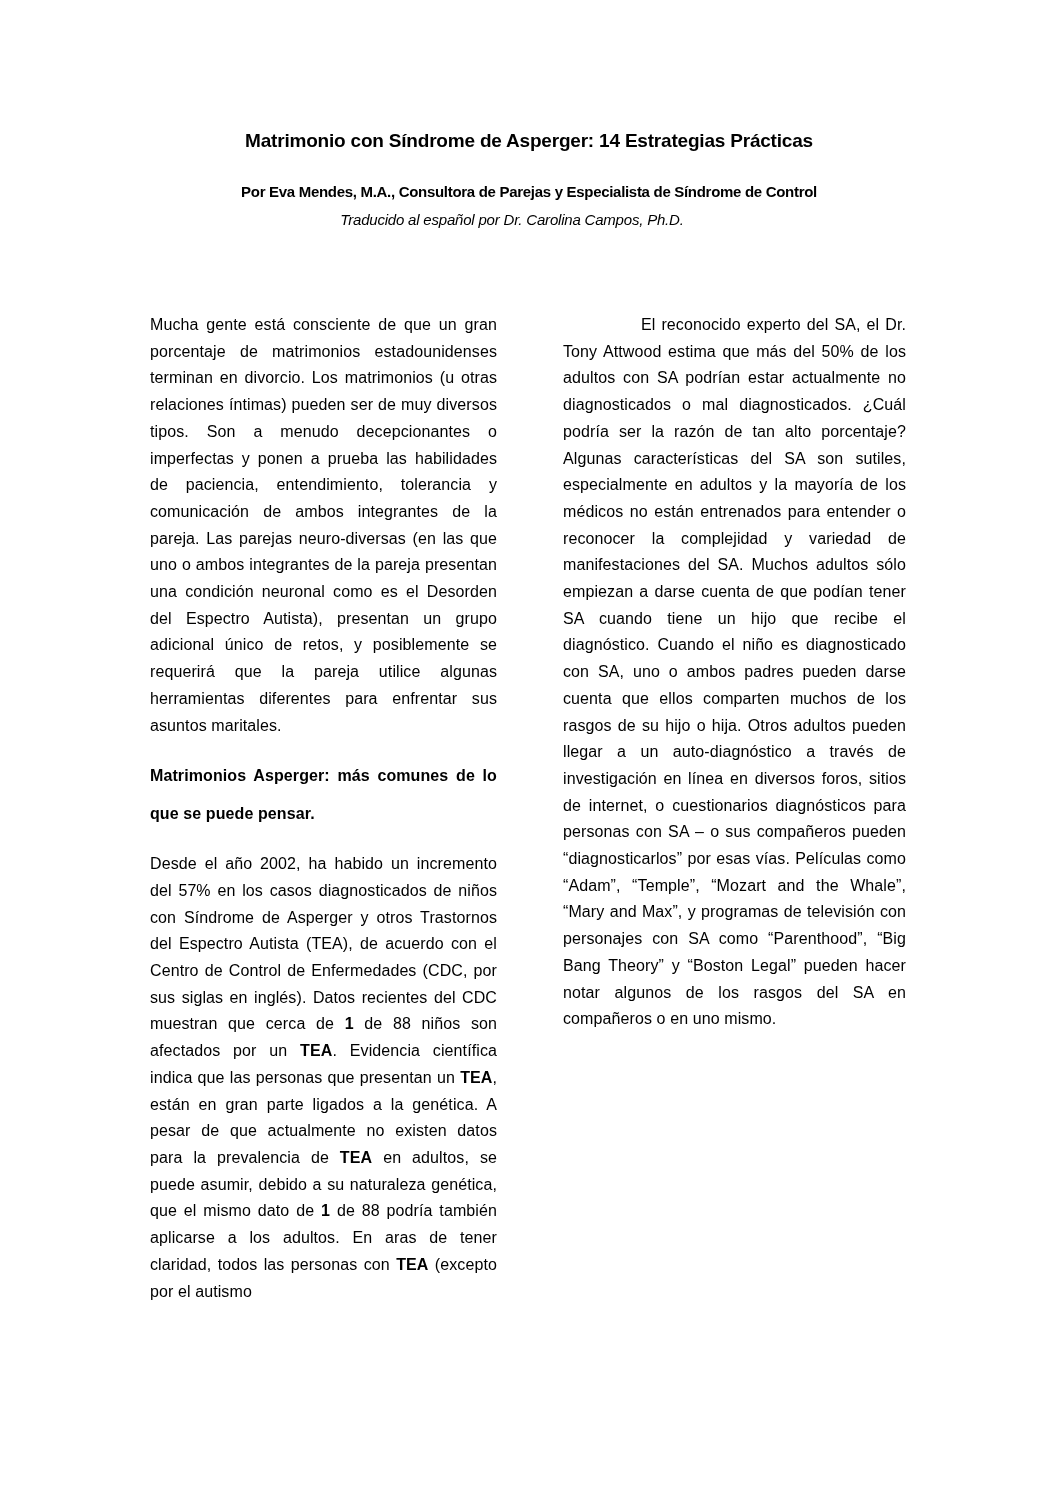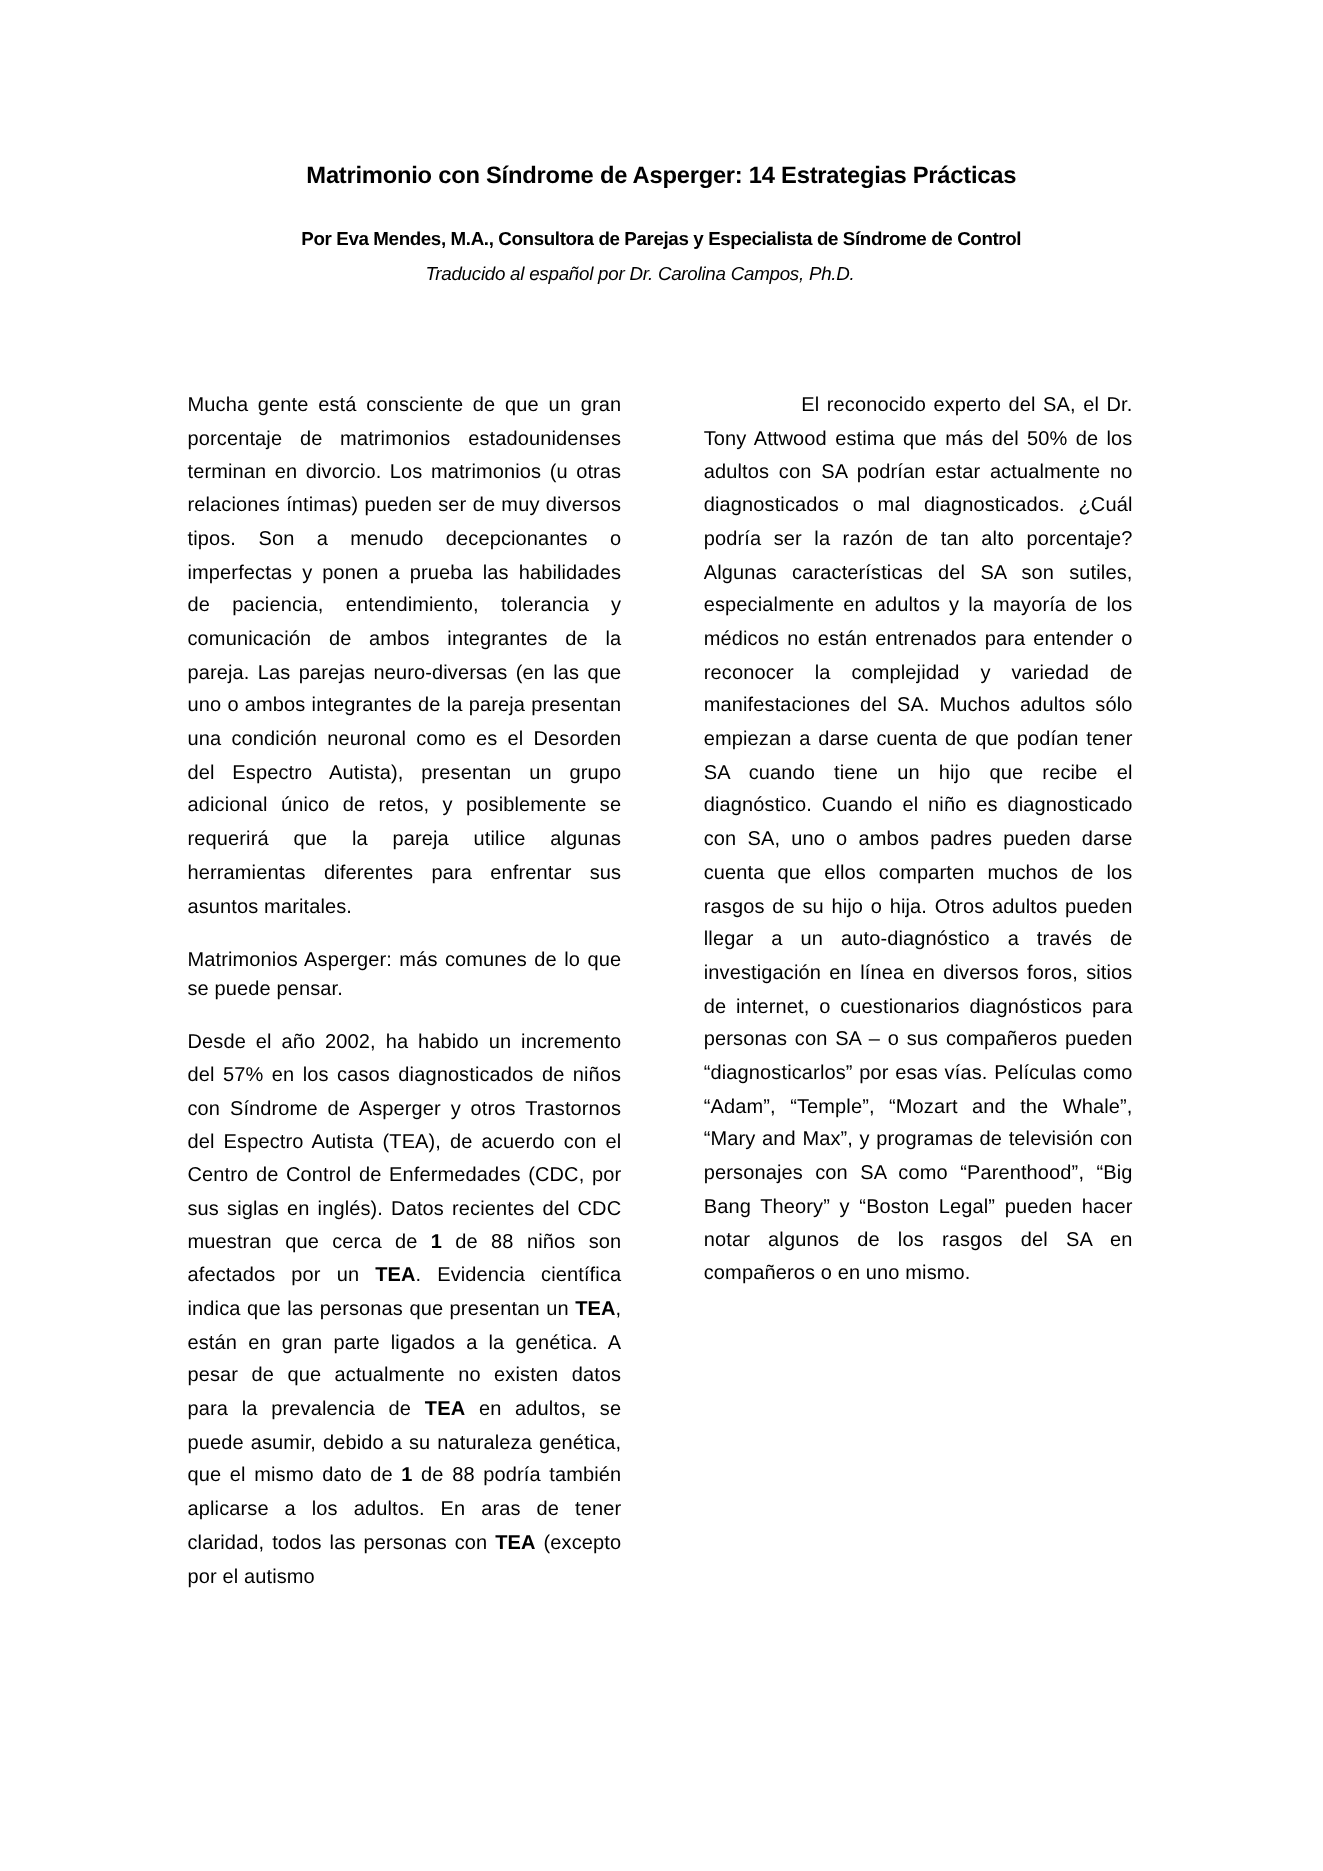--- a/index.html
+++ b/index.html
@@ -24,21 +24,21 @@
       letter-spacing: -0.2px;
     }
     .col {
       position: absolute; top: 280px; font-size: 16px;
       line-height: 26.7px; text-align: justify; letter-spacing: 0.1px; margin-top: 32px;
     }
     .col.left { left: 150px; width: 347px; }
     .col.right { left: 563px; width: 343px; }
     .col p { margin: 0 0 18px 0; }
     .col p.indent { text-indent: 78px; }
-    .col h3 { margin: 0 0 18px 0; font-size: 16px; font-weight: normal; line-height: 23px; }
+    .col h3 { margin: 0 0 18px 0; font-size: 16px; font-weight: bold; line-height: 38px; }
     b { font-weight: bold; }
   </style>
 </head>
 <body>
 
 <div>
   <div class="title">Matrimonio con Síndrome de Asperger: 14 Estrategias Prácticas</div>
   <div class="byline">Por Eva Mendes, M.A., Consultora de Parejas y Especialista de Síndrome de Control</div>
   <div class="translator">Traducido al español por Dr. Carolina Campos, Ph.D.</div>
 

